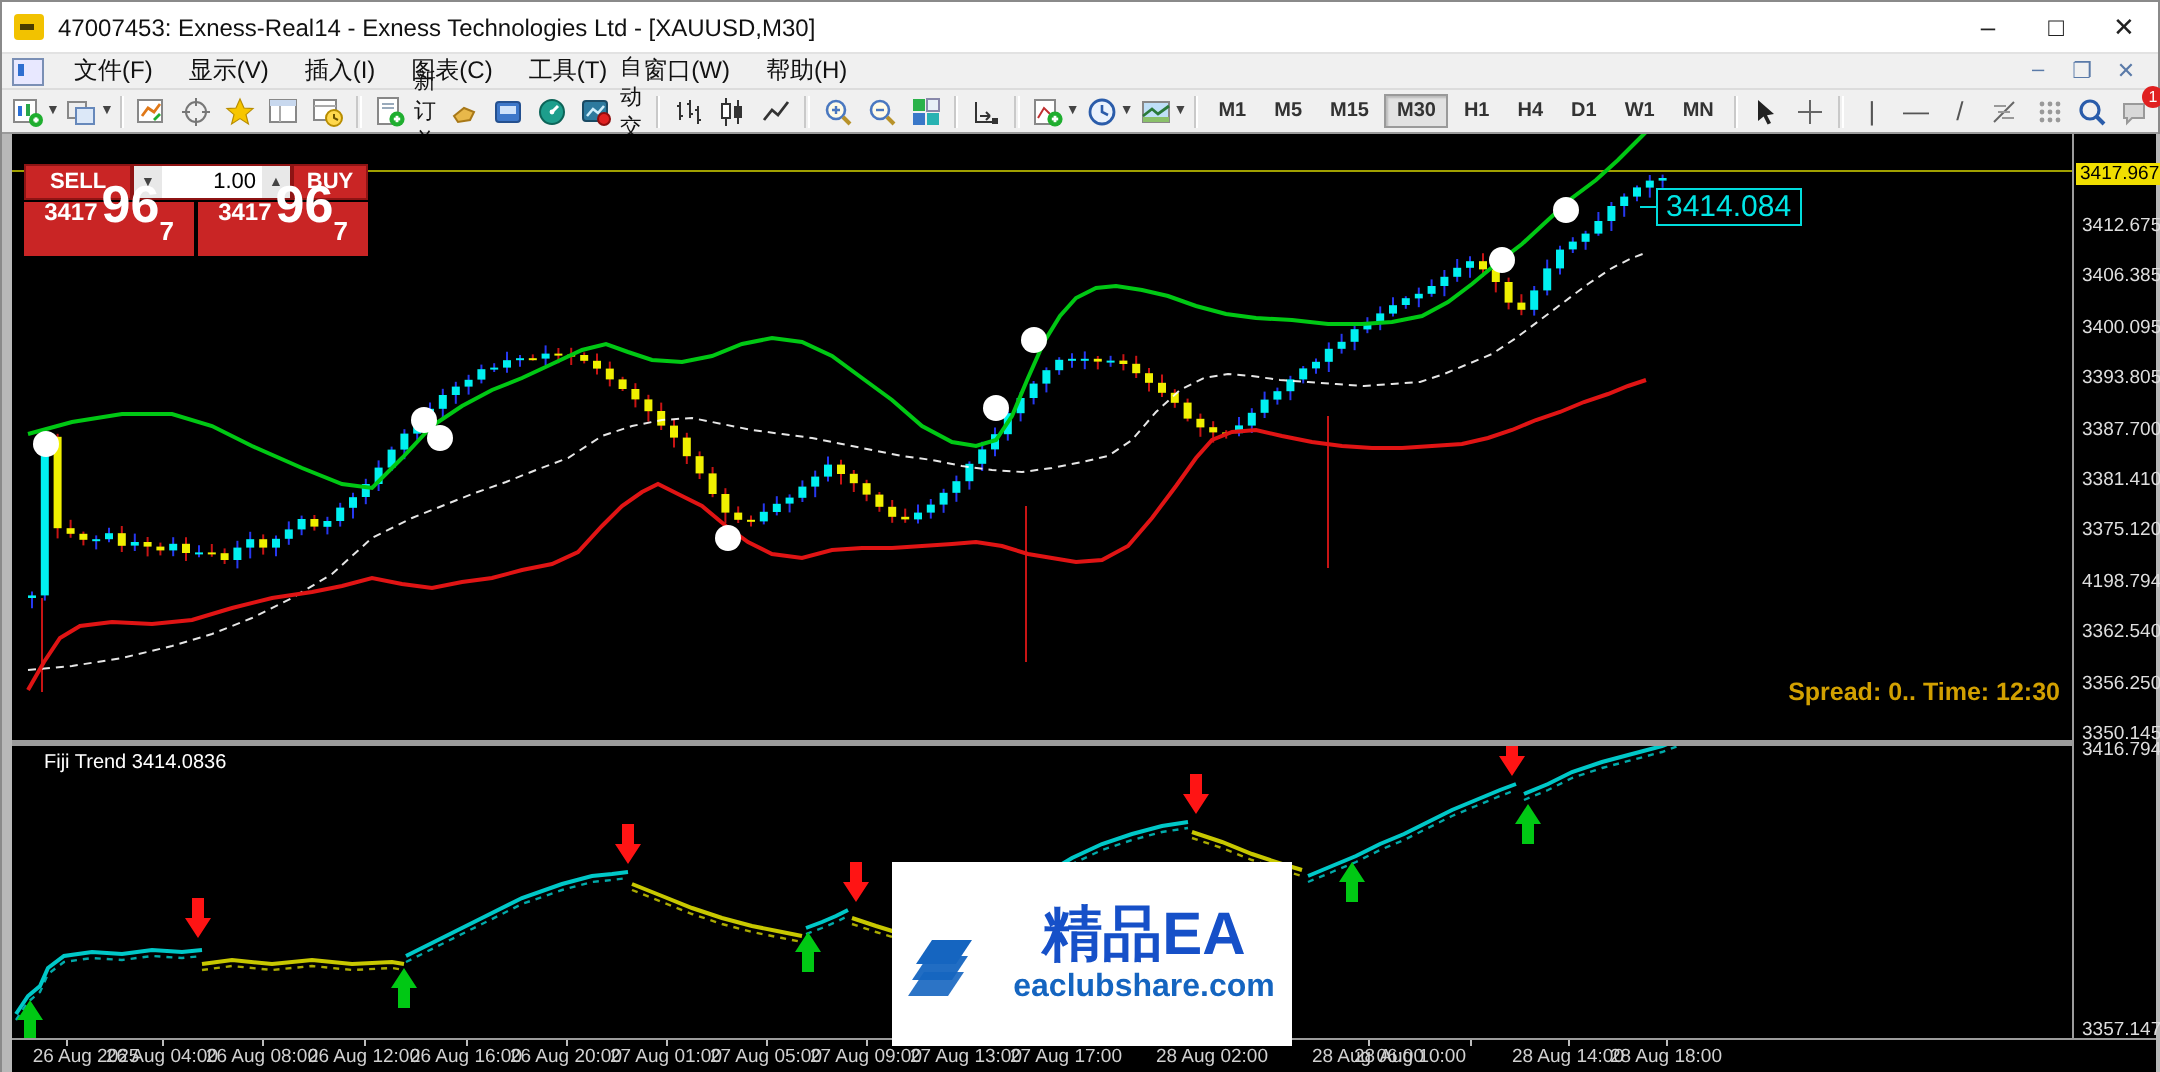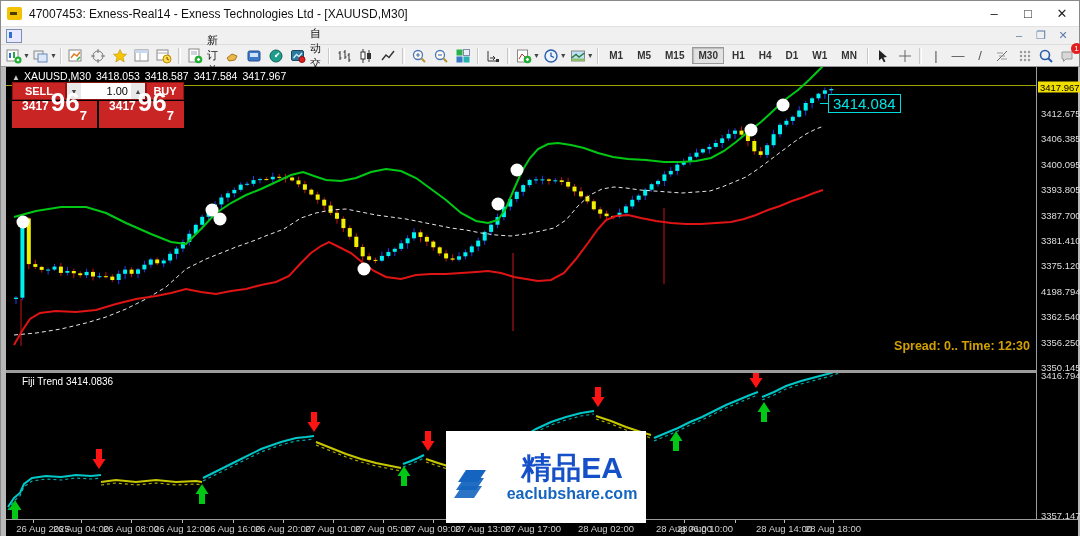--- a/index.html
+++ b/index.html
@@ -76,20 +76,29 @@
     <div id="title-text">47007453: Exness-Real14 - Exness Technologies Ltd - [XAUUSD,M30]</div>
     <div id="win-btns">
       <div class="wbtn">–</div>
       <div class="wbtn">□</div>
       <div class="wbtn">✕</div>
     </div>
   </div>
 
   <div id="menubar">
     <div class="mdicon"></div>
+    <div id="menubar-items" style="display:flex;height:100%;">
+        <div class="menu-item">文件(F)</div>
+        <div class="menu-item">显示(V)</div>
+        <div class="menu-item">插入(I)</div>
+        <div class="menu-item">图表(C)</div>
+        <div class="menu-item">工具(T)</div>
+        <div class="menu-item">窗口(W)</div>
+        <div class="menu-item">帮助(H)</div>
+      </div>
     <div id="mdi-btns">
       <div class="mdibtn">–</div>
       <div class="mdibtn">❐</div>
       <div class="mdibtn">✕</div>
     </div>
   </div>
 
   <div id="toolbar">
     <span class="tbtn">
         <svg width="16" height="16">
@@ -594,23 +603,20 @@
           <polyline points="8,344 16,330 24,318 34,312 50,310 70,311 90,309 110,303 130,298 150,295 165,292 180,288 195,291 210,293 225,290 240,288 255,284 270,281 283,275 295,262 305,252 315,245 323,241 333,246 345,252 357,262 368,270 380,276 395,278 410,274 425,273 440,273 455,272 470,271 482,270 495,272 508,276 520,278 532,280 545,279 558,272 570,258 582,242 592,228 600,219 610,215 622,214 635,217 650,220 665,222 680,223 695,223 710,222 725,221 738,218 750,214 762,209 774,205 786,200 798,196 808,192 817,189" fill="none" stroke="#e01414" stroke-width="2"></polyline>
           <circle cx="17" cy="221" r="6.5" fill="#ffffff"></circle>
           <circle cx="206" cy="209" r="6.5" fill="#ffffff"></circle>
           <circle cx="214" cy="218" r="6.5" fill="#ffffff"></circle>
           <circle cx="358" cy="268" r="6.5" fill="#ffffff"></circle>
           <circle cx="492" cy="203" r="6.5" fill="#ffffff"></circle>
           <circle cx="511" cy="169" r="6.5" fill="#ffffff"></circle>
           <circle cx="745" cy="129" r="6.5" fill="#ffffff"></circle>
           <circle cx="777" cy="104" r="6.5" fill="#ffffff"></circle>
         </svg>
-      <div id="ohlc-line">
-        <span class="tri">▲</span><span>XAUUSD,M30</span><span>3418.053</span><span>3418.587</span><span>3417.584</span><span>3417.967</span>
-      </div>
       <div id="trade-panel">
         <div id="tp-row1">
           <div id="sell-btn" class="tp-btn">SELL</div>
           <div id="vol-box">
             <div id="vol-down">▼</div>
             <div id="vol-input">1.00</div>
             <div id="vol-up">▲</div>
           </div>
           <div id="buy-btn" class="tp-btn">BUY</div>
         </div>

